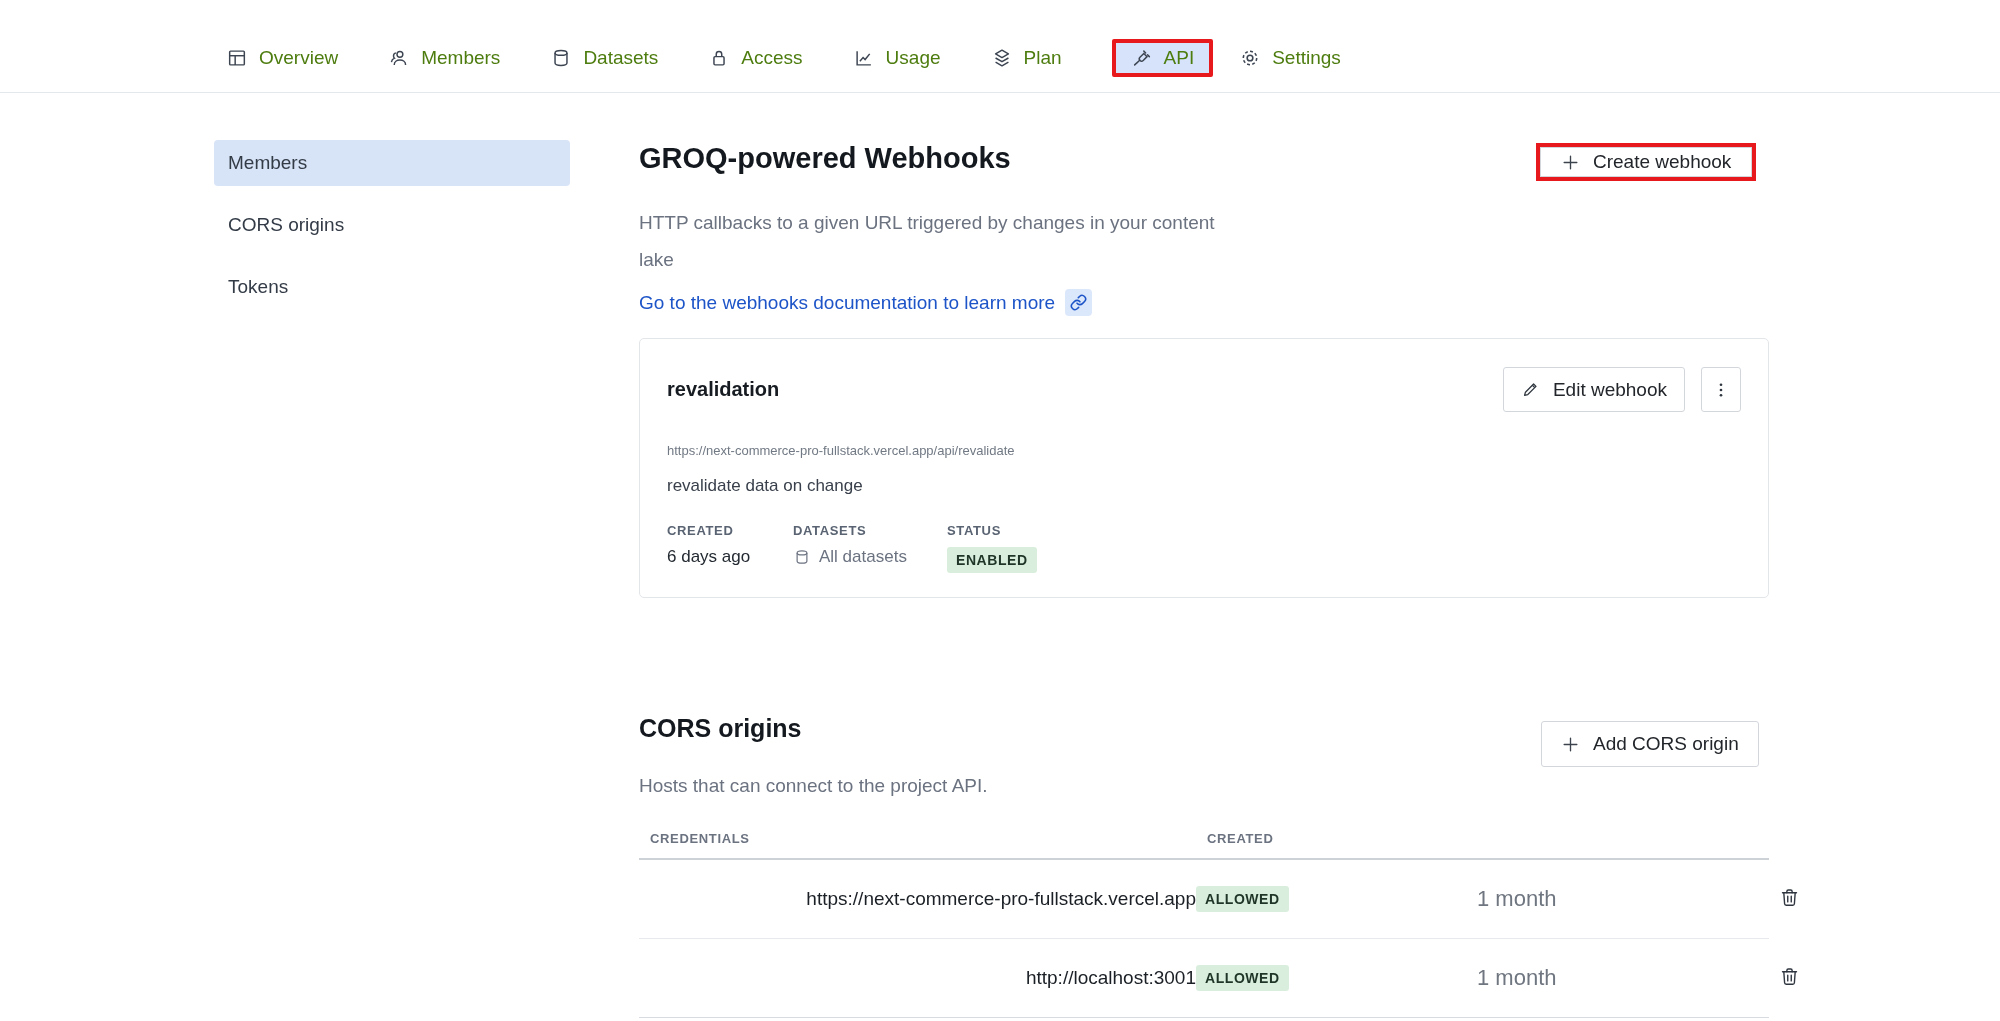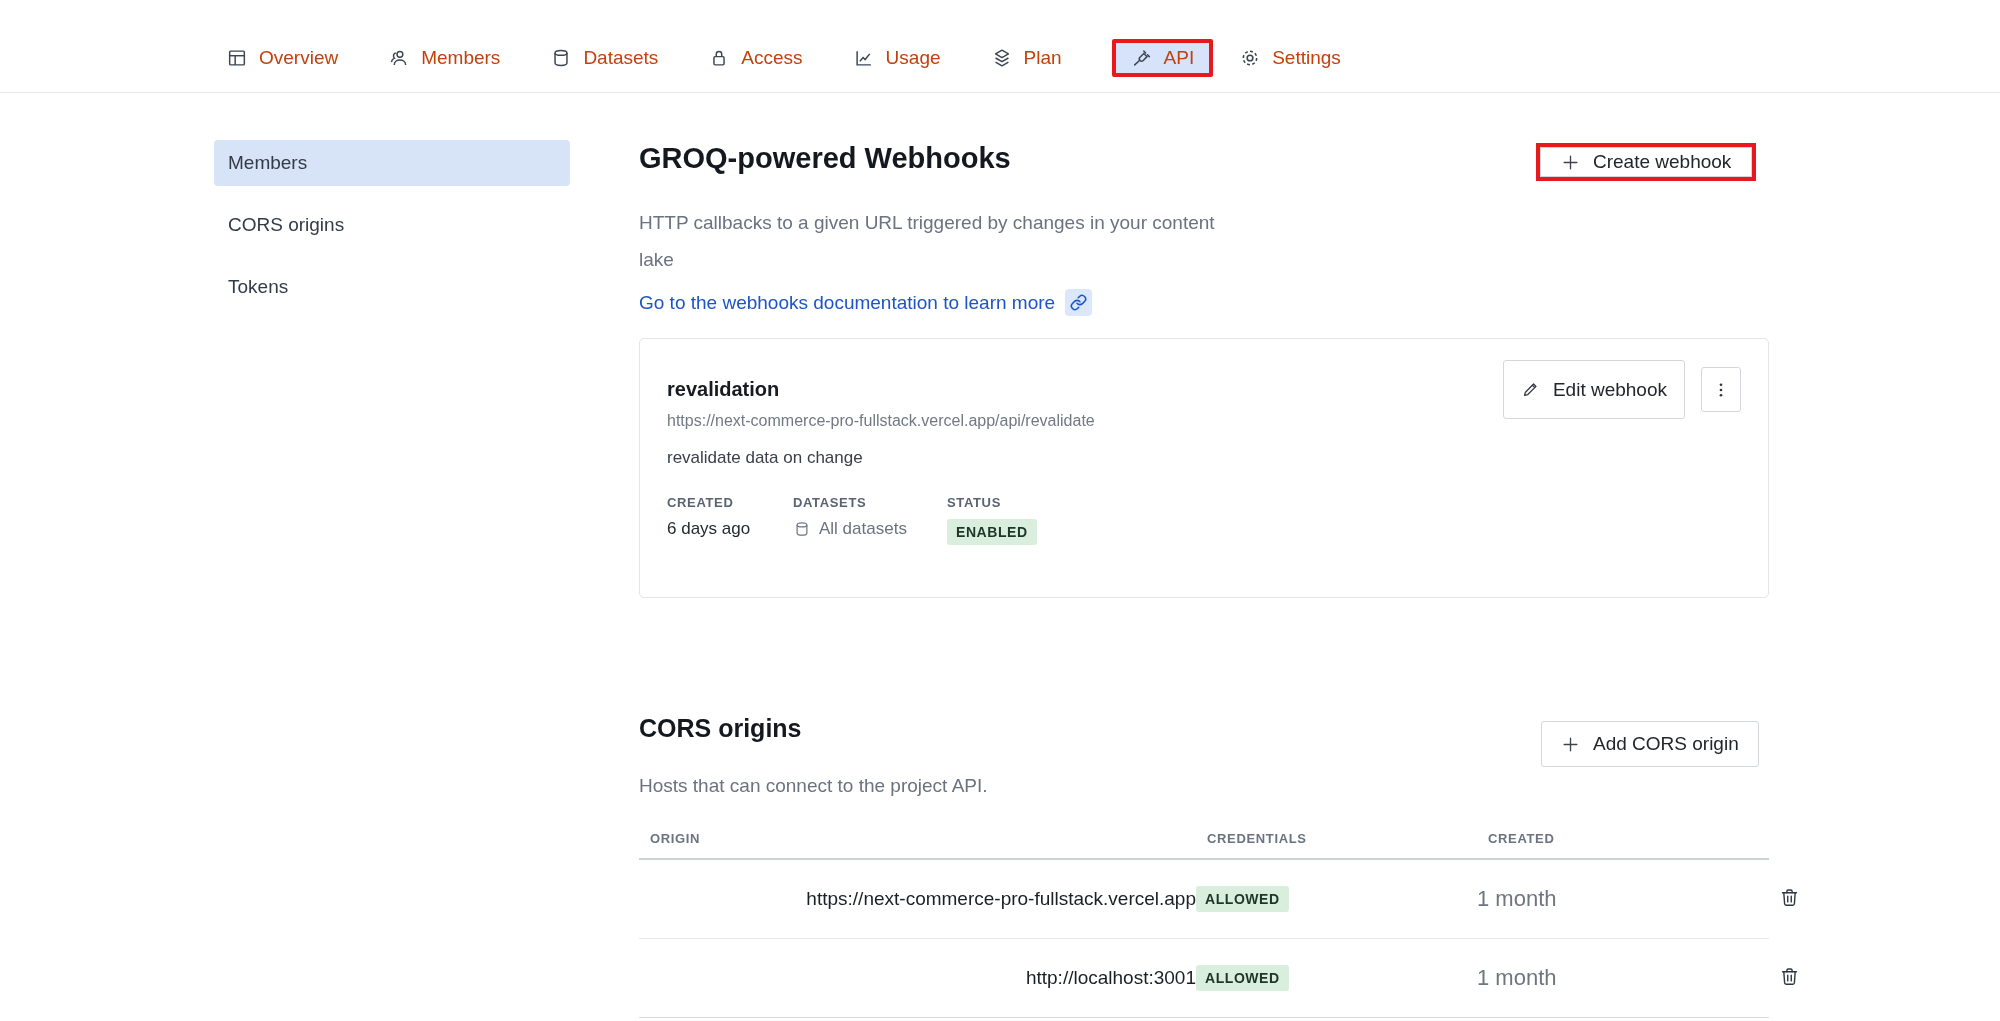--- a/index.html
+++ b/index.html
@@ -15,21 +15,21 @@
 
   
   .topnav {
     position: absolute; top: 0; left: 0; width: 2000px; height: 93px;
     border-bottom: 1px solid #e4e7eb;
     display: flex; align-items: center;
     padding-left: 226px; padding-top: 24px;
   }
   .nav-item {
     display: inline-flex; align-items: flex-end; gap: 11px;
-    font-size: 19px; color: #c2410c; margin-right: 50px;
+    font-size: 19px; color: #4d7c0f; margin-right: 50px;
     cursor: pointer; white-space: nowrap;
   }
   .nav-item .icon { color: #3d4552; }
   .nav-item.active {
     background: #d6e3fa;
     border: 4px solid #e8191c;
     padding: 4px 15px;
     margin-right: 26px;
     border-radius: 2px;
   }
@@ -73,23 +73,23 @@
 
   
   .card {
     position: absolute; left: 639px; top: 338px; width: 1130px; height: 260px;
     border: 1px solid #e3e6e9; border-radius: 5px; background: #fff;
     padding: 0 27px;
   }
   .card-head { display: flex; justify-content: space-between; align-items: center; margin-top: 28px; height: 45px; }
   .card-title { font-size: 20px; font-weight: bold; color: #171c22; }
   .card-actions { display: flex; gap: 16px; align-items: center; }
-  .edit-btn { height: 59px; padding: 0 17px; }
+  .edit-btn { height: 45px; padding: 0 17px; }
   .menu-btn { width: 40px; height: 45px; justify-content: center; gap: 0; }
-  .card-url { font-size: 16px; color: #717984; }
+  .card-url { margin-top: 31px; font-size: 13px; color: #717984; }
   .card-desc { margin-top: 18px; font-size: 17px; color: #39404b; }
   .meta-row { display: flex; margin-top: 27px; }
   .meta-col-0 { width: 126px; }
   .meta-col-1 { width: 154px; }
   .meta-label { font-size: 13px; font-weight: bold; letter-spacing: 0.05em; color: #596372; }
   .meta-value { margin-top: 9px; font-size: 17px; color: #242a32; display: flex; align-items: center; gap: 8px; }
   .meta-value.muted { color: #6b7280; }
   .badge {
     display: inline-block; padding: 5px 9px; border-radius: 3px;
     background: #d9eedd; color: #1f3527; font-size: 14px; font-weight: bold;
@@ -292,21 +292,20 @@
         <path d="M12 4v16M4 12h16"></path>
       </svg>
   </span>
   <span>Add CORS origin</span>
 </button>
 
 <p class="cors-desc">Hosts that can connect to the project API.</p>
 
 <div class="cors-table">
   <div class="t-head">
-    <div class="th">ORIGIN</div>
     <div class="th">CREDENTIALS</div>
     <div class="th">CREATED</div>
     <div></div>
   </div>
 
   <div class="t-row">
     <div class="td-origin">https://next-commerce-pro-fullstack.vercel.app</div>
     <div><span class="badge">ALLOWED</span></div>
     <div class="td-created">1 month</div>
     <div class="td-actions">

